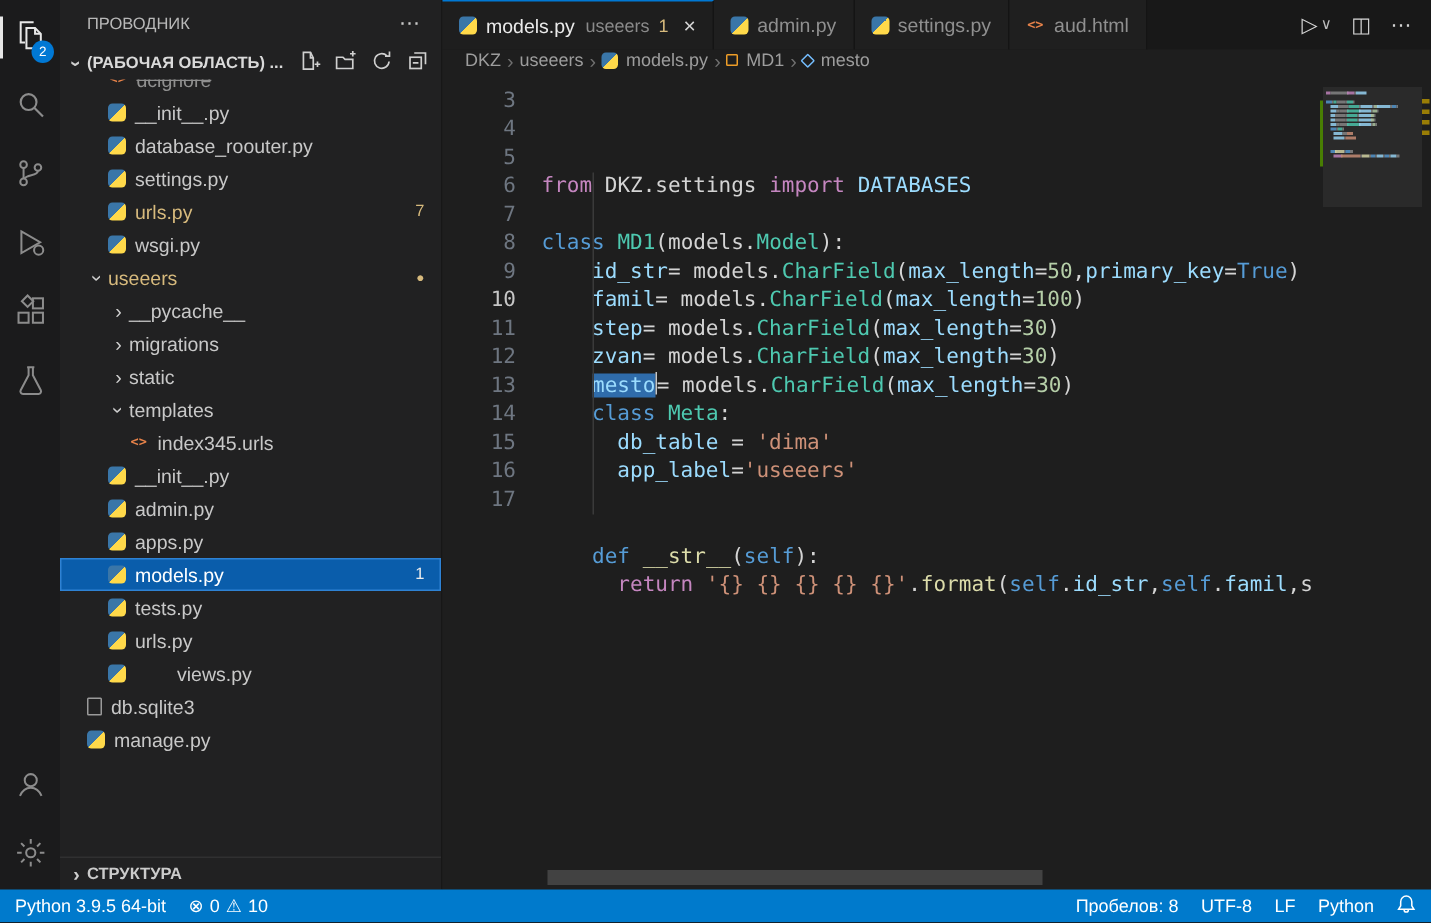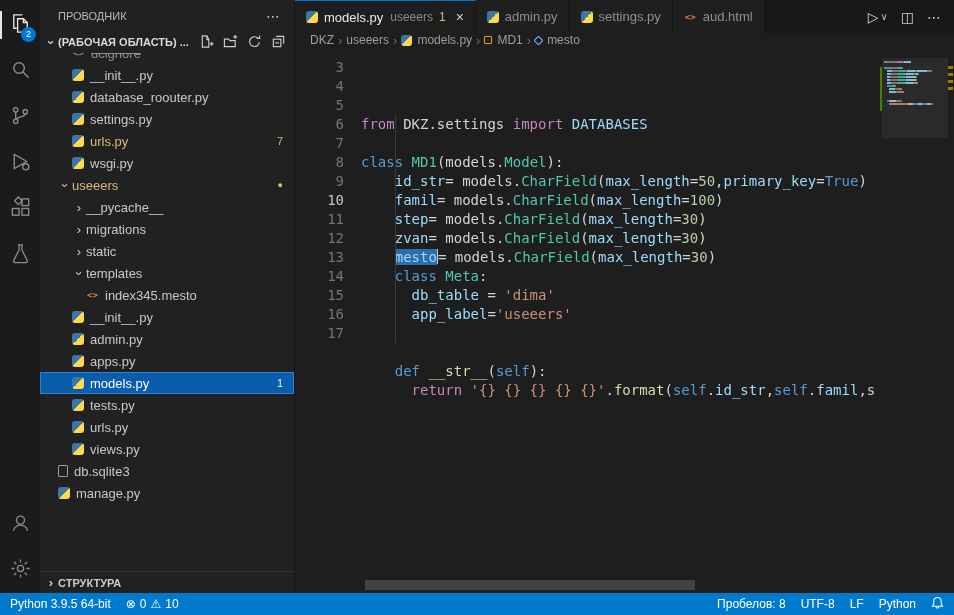--- a/index.html
+++ b/index.html
@@ -243,21 +243,21 @@
           <div class="row" style="padding-left: 32px;">
             <span class="chev">›</span>
             <span class="tlabel">static</span>
           </div>
           <div class="row" style="padding-left: 32px;">
             <span class="chev open">›</span>
             <span class="tlabel">templates</span>
           </div>
           <div class="row" style="padding-left: 46px;">
             <span class="fi fi-html">&lt;&gt;</span>
-            <span class="tlabel">index345.mesto</span>
+            <span class="tlabel">index345.urls</span>
           </div>
           <div class="row" style="padding-left: 32px;">
             <span class="fi fi-py"></span>
             <span class="tlabel">__init__.py</span>
           </div>
           <div class="row" style="padding-left: 32px;">
             <span class="fi fi-py"></span>
             <span class="tlabel">admin.py</span>
           </div>
           <div class="row" style="padding-left: 32px;">
@@ -270,21 +270,21 @@
             <span class="tree-badge">1</span>
           </div>
           <div class="row" style="padding-left: 32px;">
             <span class="fi fi-py"></span>
             <span class="tlabel">tests.py</span>
           </div>
           <div class="row" style="padding-left: 32px;">
             <span class="fi fi-py"></span>
             <span class="tlabel">urls.py</span>
           </div>
-          <div class="row" style="padding-left: 32px;">
+          <div class="row" style="padding-left: 32px; gap: 28px;">
             <span class="fi fi-py"></span>
             <span class="tlabel">views.py</span>
           </div>
           <div class="row" style="padding-left: 18px;">
             <span class="fi fi-file"></span>
             <span class="tlabel">db.sqlite3</span>
           </div>
           <div class="row" style="padding-left: 18px;">
             <span class="fi fi-py"></span>
             <span class="tlabel">manage.py</span>

